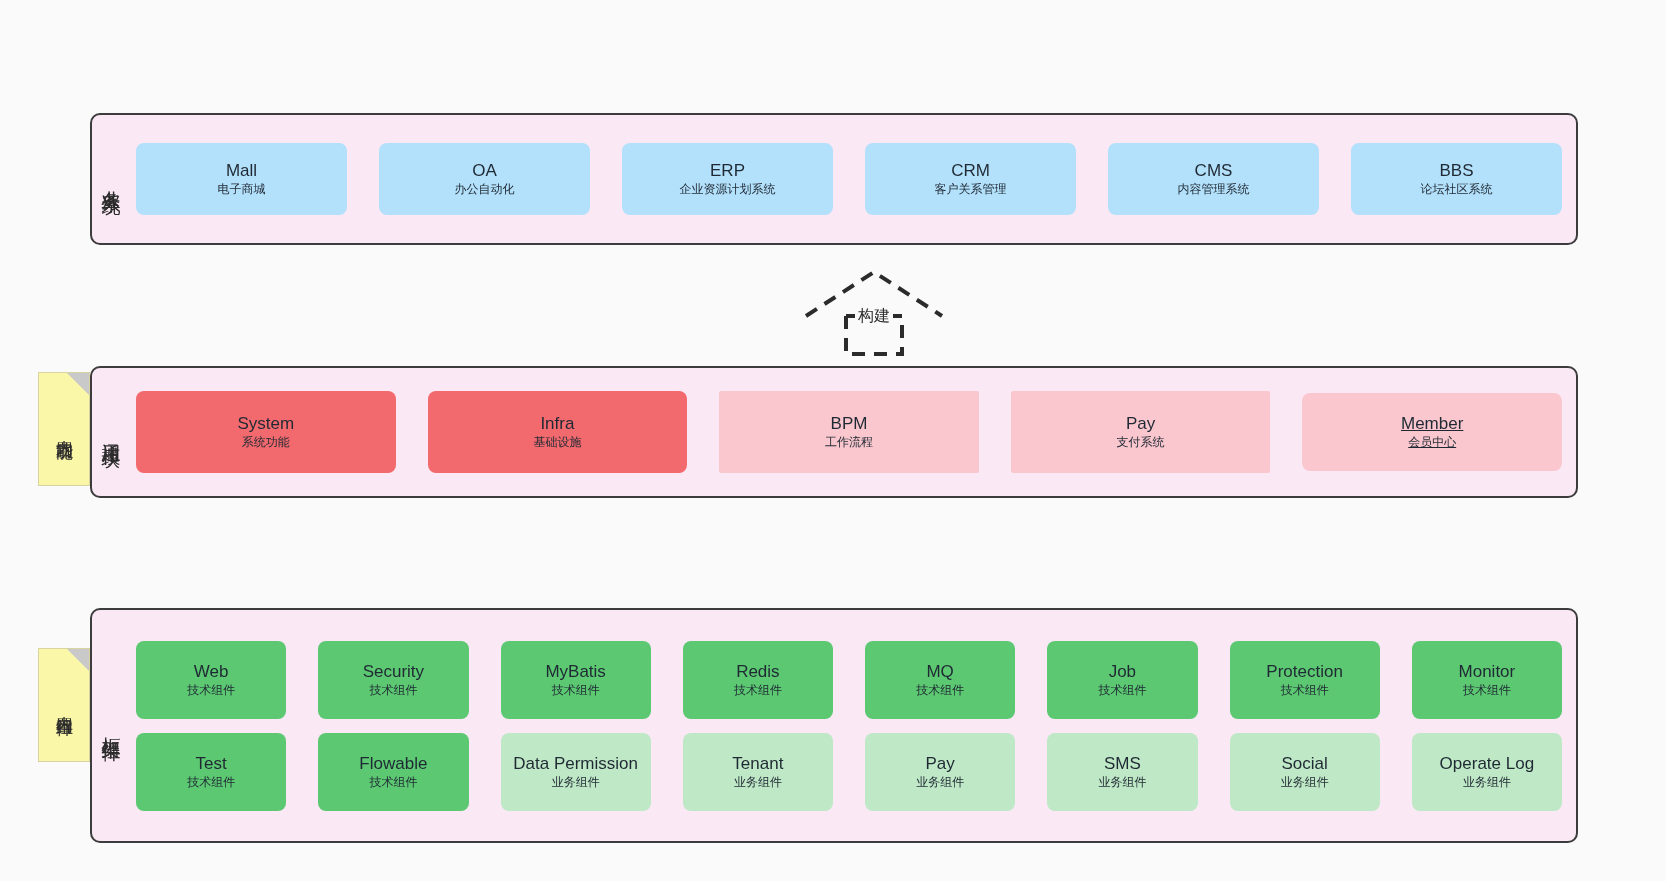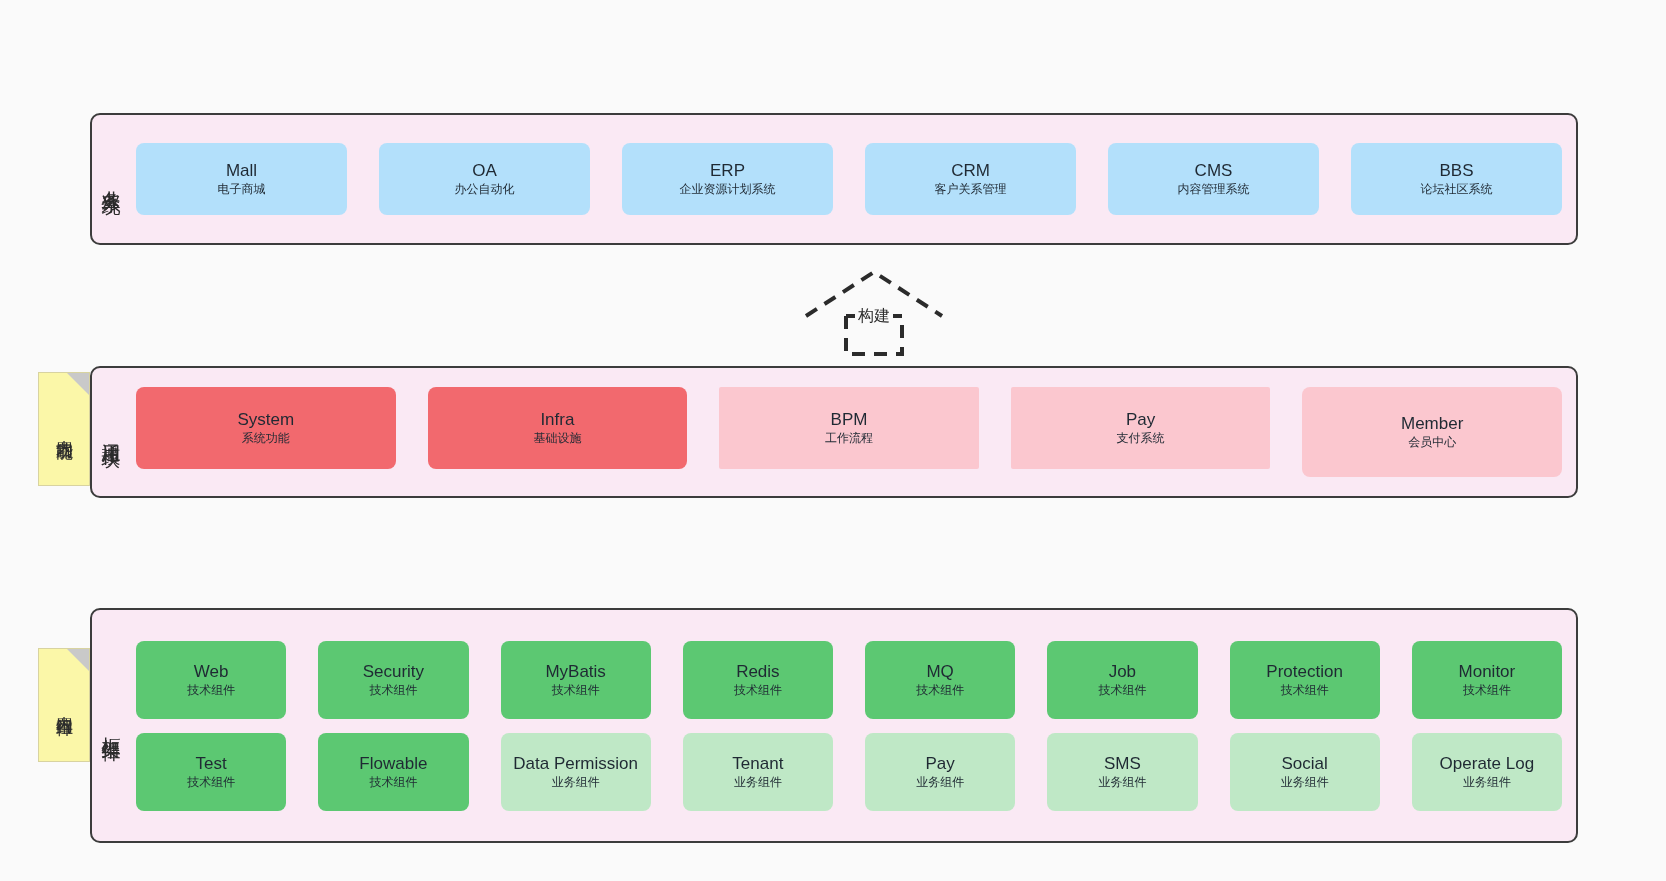--- a/index.html
+++ b/index.html
@@ -44,21 +44,21 @@
     flex: 1 1 auto;
     display: flex;
     flex-direction: column;
     justify-content: center;
     gap: 14px;
     padding: 0 14px 0 6px;
   }
   .row {
     display: flex;
     gap: 32px;
-    align-items: flex-start;
+    align-items: center;
   }
   .cell {
     flex: 1 1 0;
     display: flex;
     flex-direction: column;
     align-items: center;
     justify-content: center;
     text-align: center;
     font-size: 17px;
     color: #1f2933;
@@ -181,21 +181,21 @@
           <div class="sub">基础设施</div>
         </div>
         <div class="cell c-pink sq" style="height:82px;">
           <div class="ttl">BPM</div>
           <div class="sub">工作流程</div>
         </div>
         <div class="cell c-pink sq" style="height:82px;">
           <div class="ttl">Pay</div>
           <div class="sub">支付系统</div>
         </div>
-        <div class="cell c-pink" style="height:90px;">
+        <div class="cell c-pink" style="height:78px;text-decoration:underline;">
           <div class="ttl">Member</div>
           <div class="sub">会员中心</div>
         </div>
       </div>
     </div>
   </div>
 
 
   <div class="note" style="left:38px; top:648px; width:52px; height:114px;">
     <span>内置组件</span>

